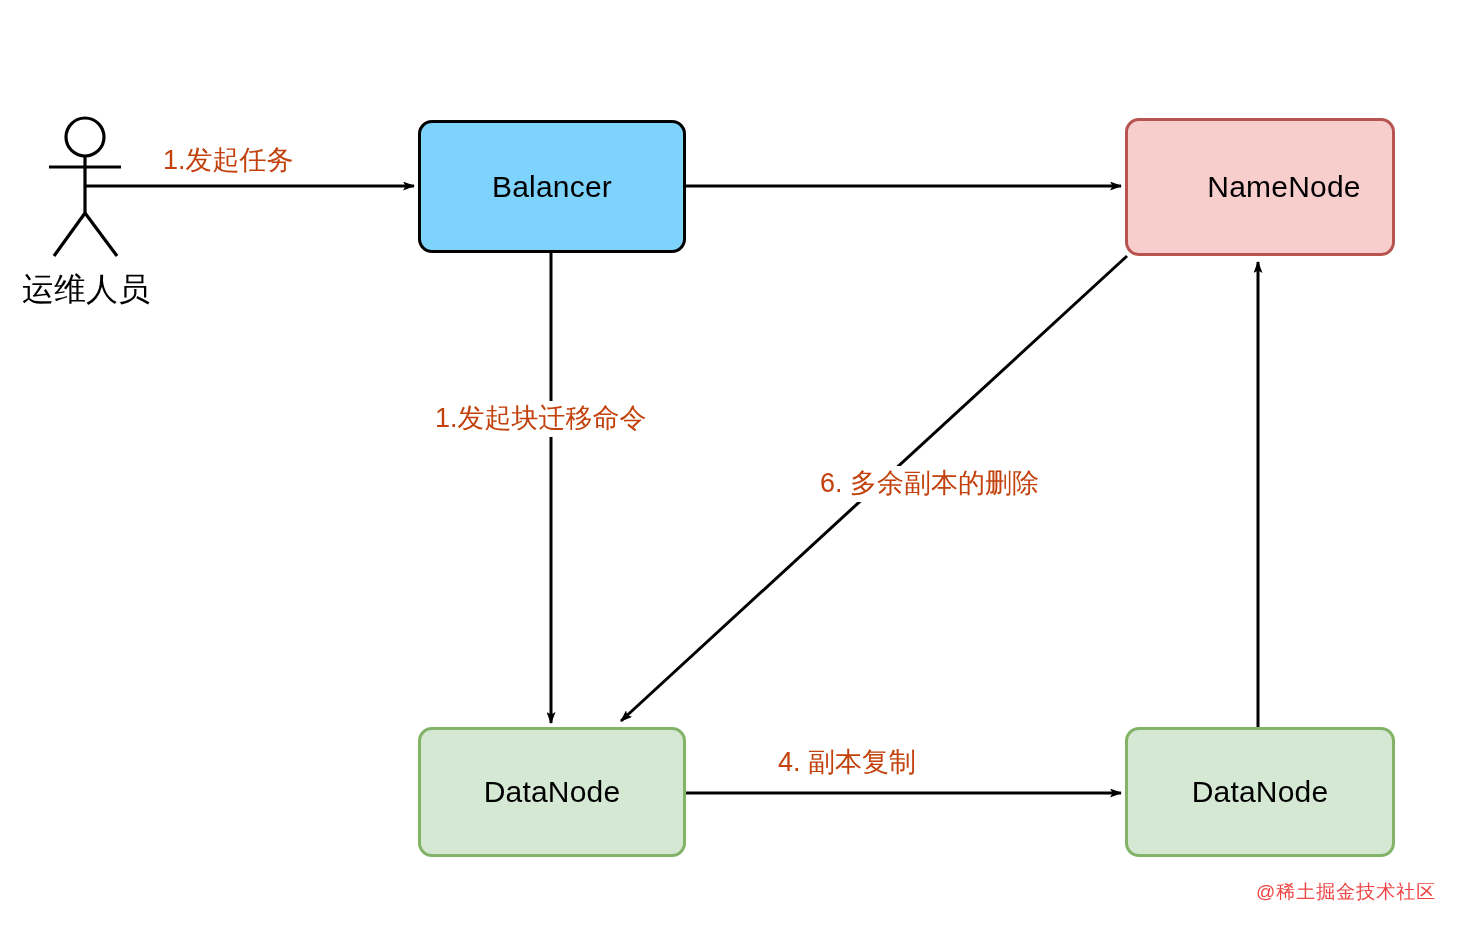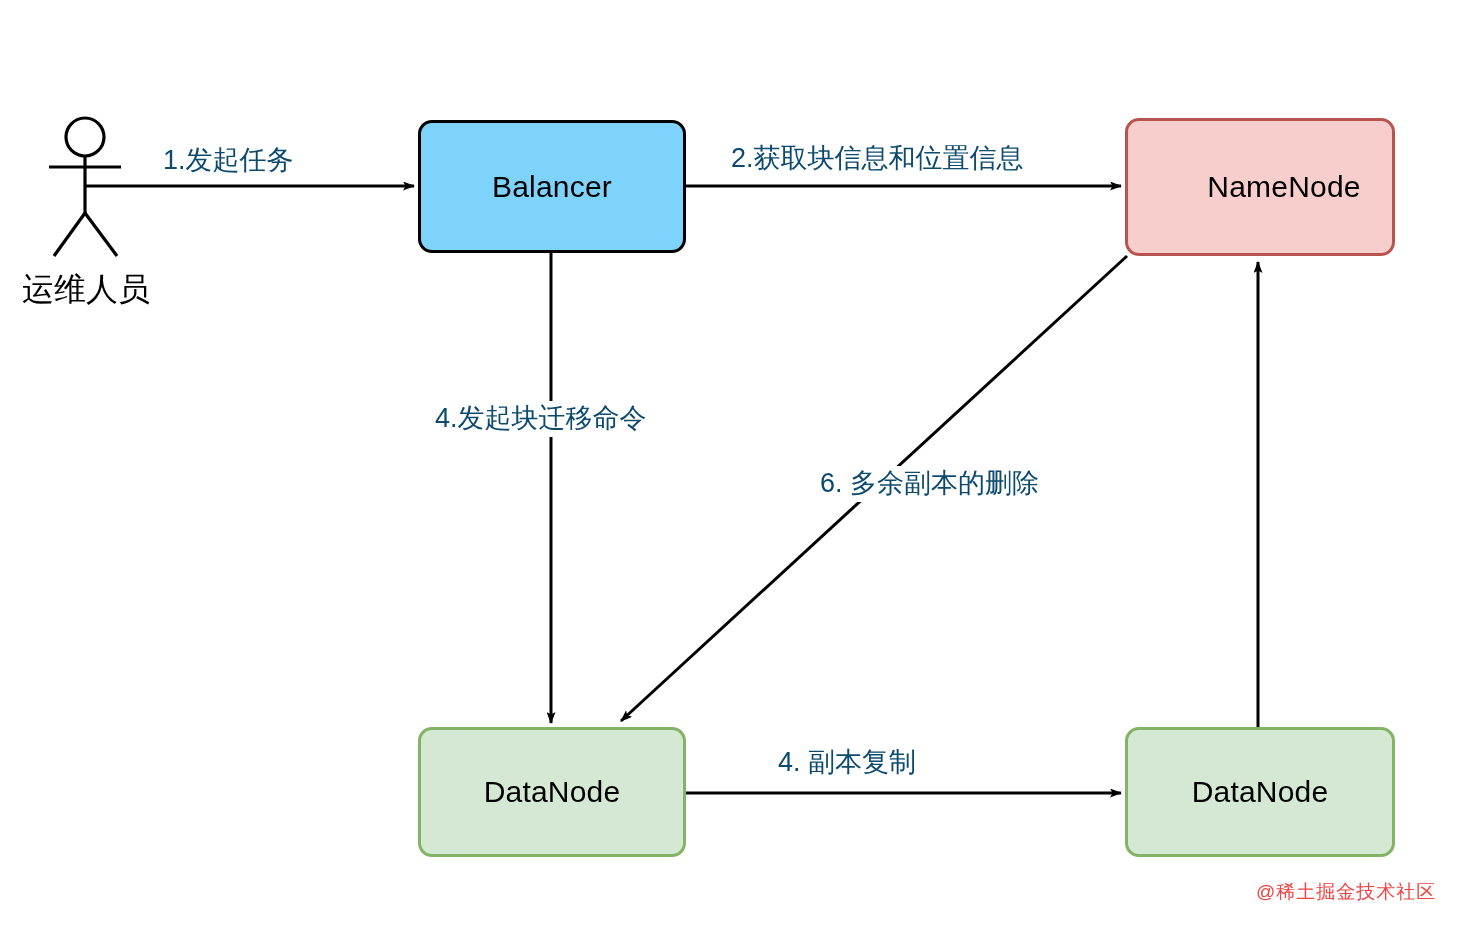--- a/index.html
+++ b/index.html
@@ -64,21 +64,21 @@
     left: 1125px;
     top: 727px;
     width: 270px;
     height: 130px;
     background: #d5e8d4;
     border: 3px solid #82b366;
   }
   .edge-label {
     position: absolute;
     font-size: 27px;
-    color: #0c4a6e;
+    color: #c2410c;
     background: #ffffff;
     white-space: nowrap;
     padding: 1px 5px;
     line-height: 1.25;
   }
   .lbl-1 { left: 158px; top: 143px; }
   .lbl-2 { left: 726px; top: 141px; }
   .lbl-3 { left: 430px; top: 401px; }
   .lbl-4 { left: 773px; top: 745px; }
   .lbl-5 { left: 1148px; top: 339px; }
@@ -148,20 +148,19 @@
     <span>DataNode</span>
   </div>
 
   <div class="node-box node-datanode-right">
     <span>DataNode</span>
   </div>
 
   <div class="actor-label">运维人员</div>
 
   <div class="edge-label lbl-1">1.发起任务</div>
-  <div class="edge-label lbl-2">2.获取块信息和位置信息</div>
-  <div class="edge-label lbl-3">4.发起块迁移命令</div>
+  <div class="edge-label lbl-3">1.发起块迁移命令</div>
   <div class="edge-label lbl-4">4. 副本复制</div>
   <div class="edge-label lbl-6">6. 多余副本的删除</div>
 
   <div class="watermark">@稀土掘金技术社区</div>
 
 </div>
 
 </body></html>

